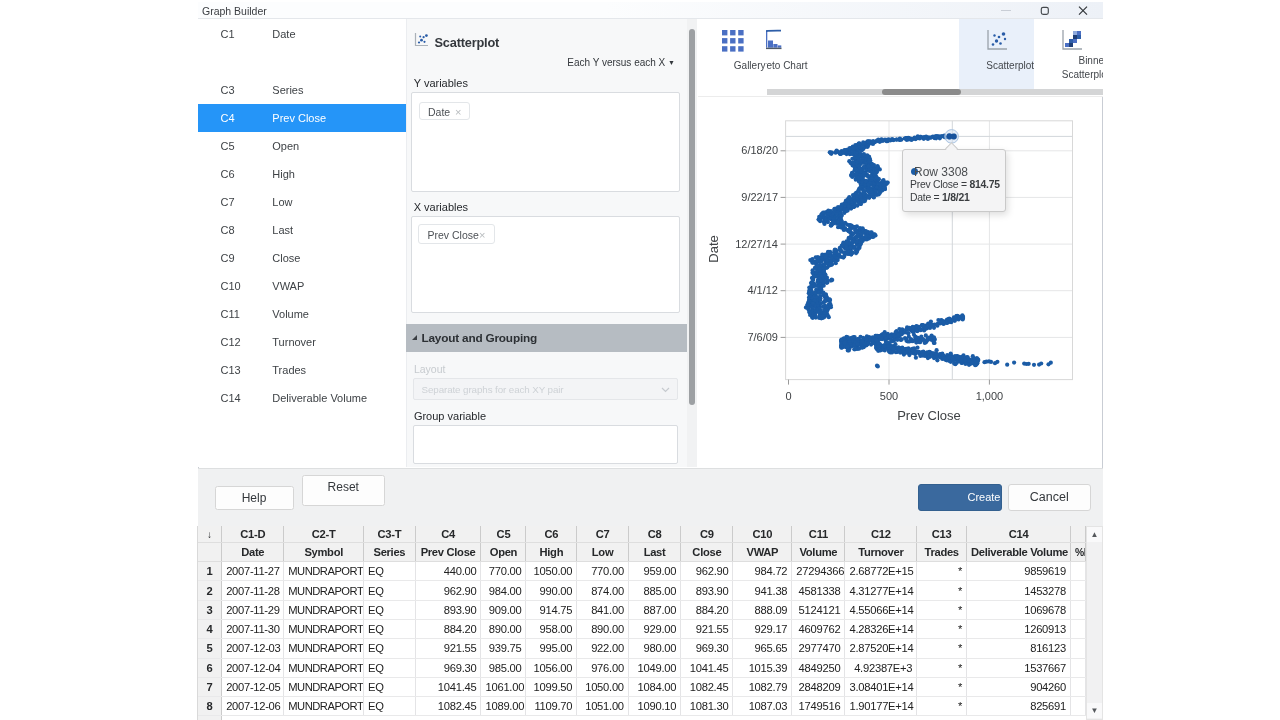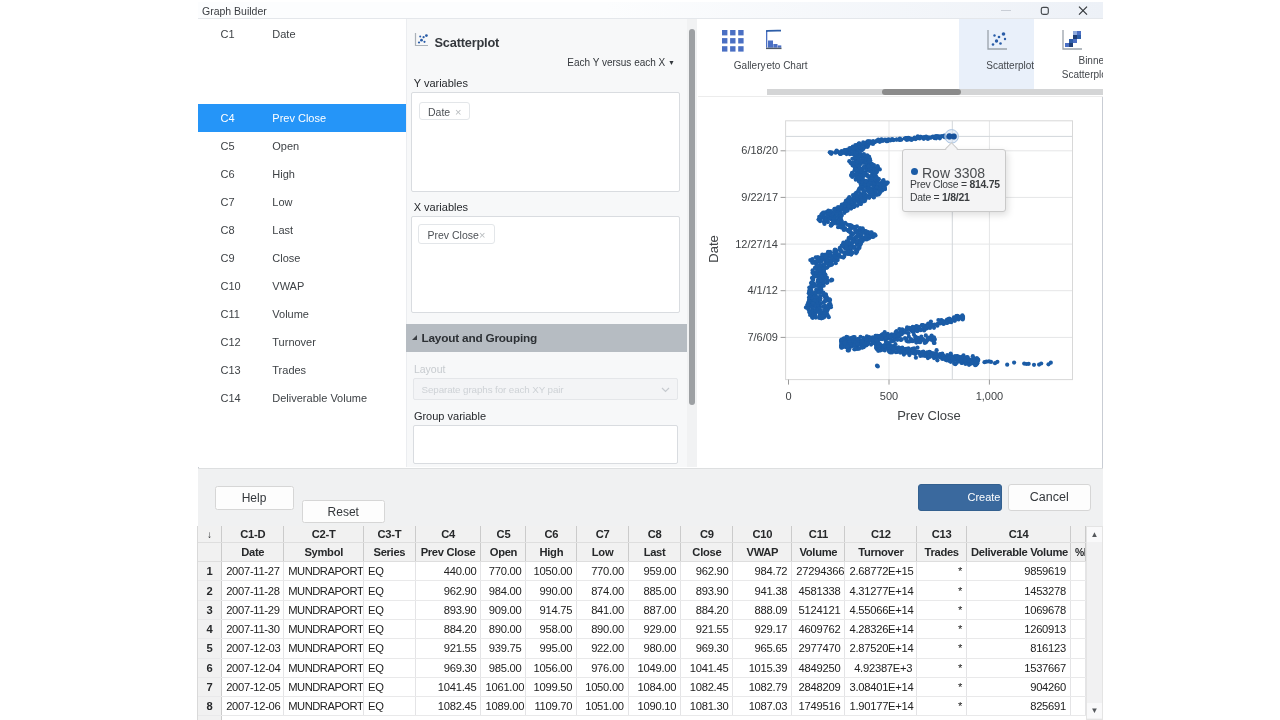--- a/index.html
+++ b/index.html
@@ -35,21 +35,21 @@
 .gcell{position:absolute;top:0;height:70px}
 .glabel{position:absolute;width:100%;text-align:right;top:41.5px;font-size:10px;color:#43474c}
 #galscrolltrack{left:767px;top:88.6px;width:335.5px;height:6.8px;background:#d4d5d6}
 #galscrollthumb{left:882px;top:88.6px;width:79px;height:6.8px;background:#8b8b8b;border-radius:3px}
 #galbottom{left:697.5px;top:96.4px;width:405px;height:1px;background:#ececec}
 
 #chartsvg{left:697px;top:97px}
 
 #tooltip{left:902px;top:148.7px;width:104px;height:63.6px;background:#f4f4f5;border:1px solid #c9c9c9;border-radius:3px;box-shadow:2px 3px 7px rgba(0,0,0,.13)}
 #notch{left:946.8px;top:143.8px;width:9px;height:9px;background:#f4f4f5;border-left:1px solid #c9c9c9;border-top:1px solid #c9c9c9;transform:rotate(45deg)}
-#tooltip .r1{position:absolute;left:19px;top:15.8px;font-size:14px;color:#4a4d50}
+#tooltip .r1{position:absolute;left:11px;top:15.8px;font-size:12px;color:#4a4d50}
 #tooltip .dot{position:absolute;left:7.5px;top:18px;width:7px;height:7px;border-radius:50%;background:#1b5ca6}
 #tooltip .r2{position:absolute;left:7px;top:29.3px;font-size:10.4px;letter-spacing:-.25px;color:#3a3d40;white-space:nowrap}
 #tooltip .r3{position:absolute;left:7px;top:42.3px;font-size:10.4px;letter-spacing:-.25px;color:#3a3d40;white-space:nowrap}
 
 #bottombar{left:198px;top:467.5px;width:904.5px;height:58.1px;background:#f0f1f2;border-top:1px solid #dddfe0}
 .btn{position:absolute;background:#fdfdfd;border:1px solid #d6d6d6;border-radius:2.5px;font-size:12px;color:#33373b;text-align:center}
 #create{position:absolute;left:917.5px;top:484.4px;width:84px;height:27px;background:#3a699e;border:1px solid #33608f;border-radius:3px;color:#fff;font-size:11px;text-align:right;line-height:25px}
 #cancel{position:absolute;left:1007.5px;top:484.4px;width:83.5px;height:27px;background:#fdfdfd;border:1px solid #d6d6d6;border-radius:3px;color:#33373b;font-size:12.5px;text-align:center;line-height:25px}
 
 #dtable{left:197.6px;top:525.6px}
@@ -77,20 +77,24 @@
     </svg>
   <svg style="position:absolute;left:869.5px;top:0" width="30" height="17">
       <path d="M11 4.7 L19 12.7 M19 4.7 L11 12.7" stroke="#303438" stroke-width="1.15"></path>
     </svg>
 </div>
 
 <div class="abs" id="listpanel">
 <div class="lrow" style="top:1.7px">
       <span class="lc">C1</span>
       <span class="ln">Date</span>
+    </div>
+<div class="lrow" style="top:57.7px">
+      <span class="lc">C3</span>
+      <span class="ln">Series</span>
     </div>
 <div class="lrow sel" style="top:85.7px">
       <span class="lc">C4</span>
       <span class="ln">Prev Close</span>
     </div>
 <div class="lrow" style="top:113.7px">
       <span class="lc">C5</span>
       <span class="ln">Open</span>
     </div>
 <div class="lrow" style="top:141.7px">
@@ -2357,21 +2361,21 @@
 <div class="abs" id="tooltip">
   <span class="dot"></span>
     <span class="r1">Row 3308</span>
   <span class="r2">Prev Close = <b>814.75</b></span>
   <span class="r3">Date = <b>1/8/21</b></span>
 </div>
 <div class="abs" id="notch"></div>
 
 <div class="abs" id="bottombar"></div>
 <div class="btn" style="left:214.5px;top:485.5px;width:79px;height:24.5px;line-height:22.5px">Help</div>
-<div class="btn" style="left:301.5px;top:500px;width:83.5px;height:23px;line-height:22.5px">Reset</div>
+<div class="btn" style="left:301.5px;top:475px;width:83.5px;height:31px;line-height:22.5px">Reset</div>
 <div id="create">Create</div>
 <div id="cancel">Cancel</div>
 
 <div class="abs" id="dtable">
 <table>
       <colgroup>
         <col style="width:24.1px">
         <col style="width:62.1px">
         <col style="width:79.8px">
         <col style="width:51.6px">

